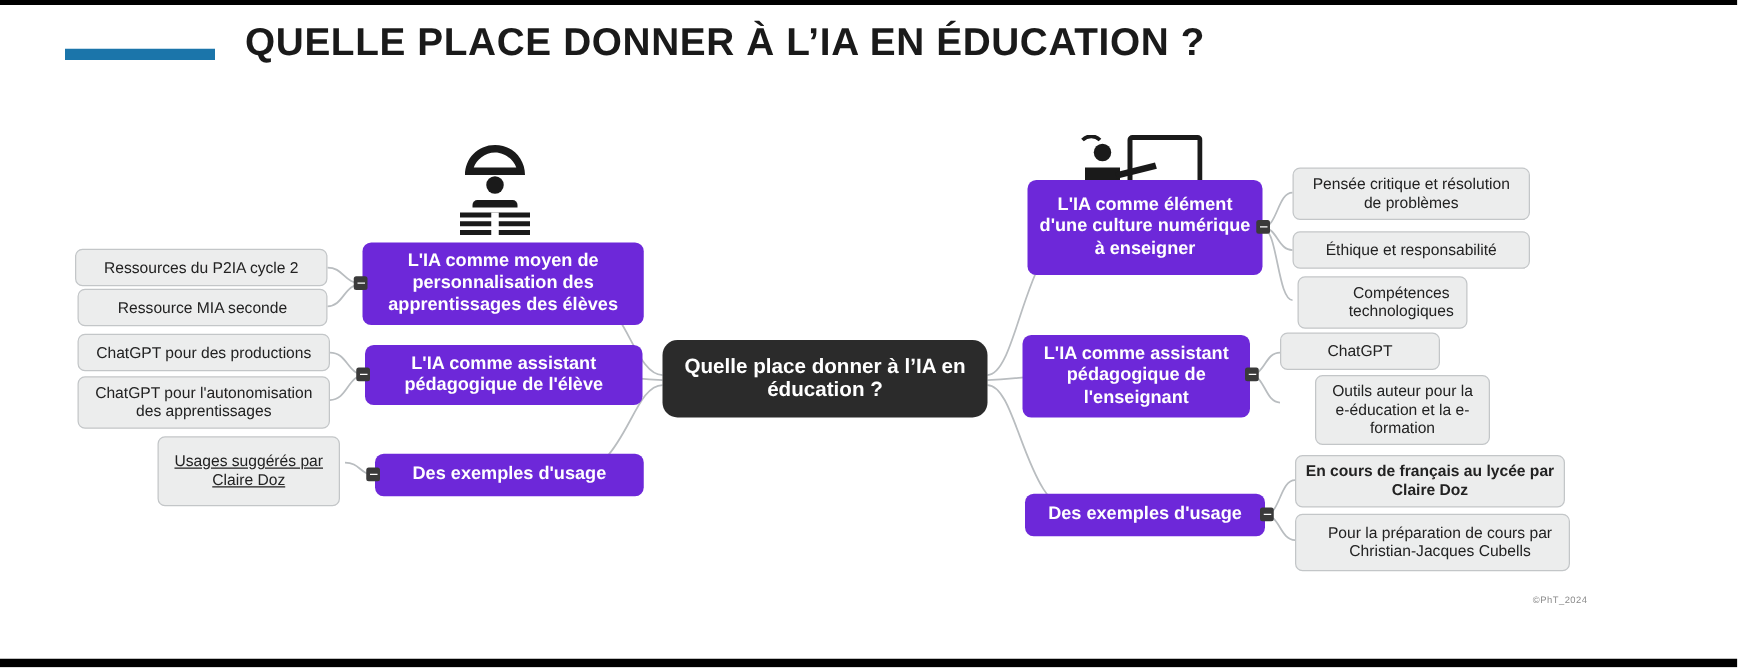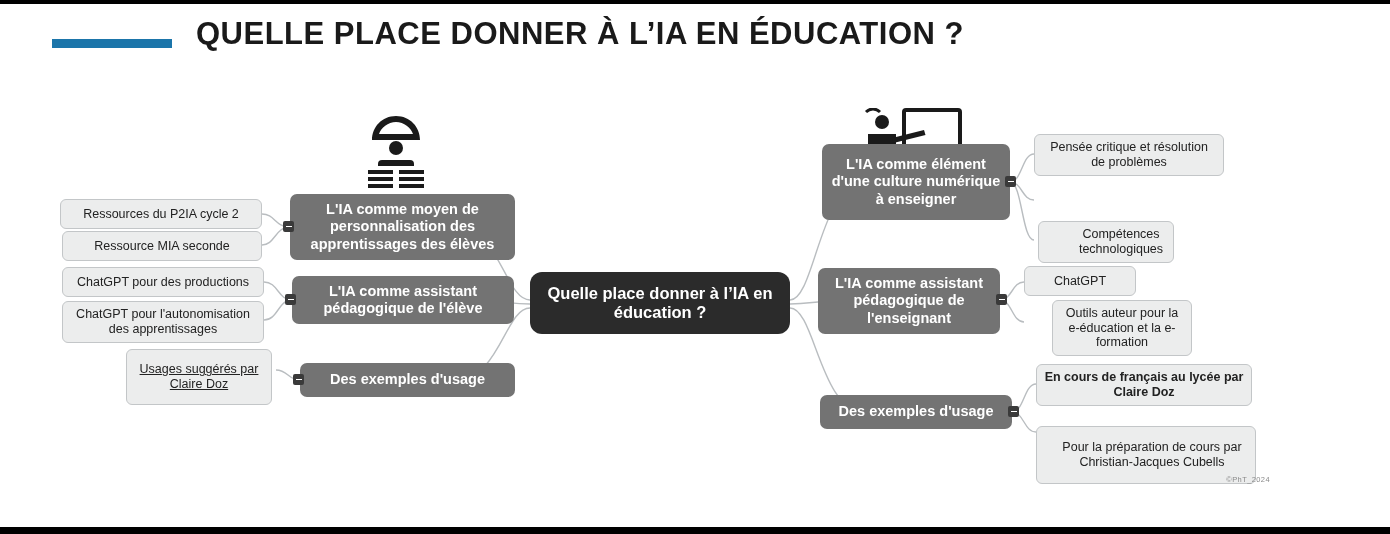--- a/index.html
+++ b/index.html
@@ -82,21 +82,21 @@
     background: #2b2b2b;
     color: #ffffff;
     border-radius: 12px;
     font-size: 16.5px;
     font-weight: bold;
     padding: 6px 10px;
   }
 
   
   .node-blue {
-    background: #737373;
+    background: #6d28d9;
     color: #ffffff;
     border-radius: 7px;
     font-size: 14.5px;
     font-weight: bold;
     padding: 5px 8px;
   }
 
   
   .node-grey {
     background: #eceded;
@@ -233,23 +233,24 @@
     <div class="node node-blue" style="left:822px; top:72px; width:188px; height:76px;">L'IA comme élément d'une culture numérique à enseigner</div>
     <div class="handle" style="left:1005px; top:104px;"></div>
 
     <div class="node node-blue" style="left:818px; top:196px; width:182px; height:66px;">L'IA comme assistant pédagogique de l'enseignant</div>
     <div class="handle" style="left:996px; top:222px;"></div>
 
     <div class="node node-blue" style="left:820px; top:323px; width:192px; height:34px;">Des exemples d'usage</div>
     <div class="handle" style="left:1008px; top:334px;"></div>
 
     <div class="node node-grey" style="left:1034px; top:62px; width:190px; height:42px;">Pensée critique et résolution de problèmes</div>
+    <div class="node node-grey" style="left:1034px; top:113px; width:190px; height:30px;">Éthique et responsabilité</div>
     <div class="node node-grey" style="left:1038px; top:149px; width:136px; height:42px;padding-left:37px;">Compétences technologiques</div>
 
-    <div class="node node-grey" style="left:1024px; top:194px; width:112px; height:30px;">ChatGPT</div>
+    <div class="node node-grey" style="left:1024px; top:194px; width:128px; height:30px;">ChatGPT</div>
     <div class="node node-grey" style="left:1024px; top:228px; width:140px; height:56px;margin-left:28px;">Outils auteur pour la e-éducation et la e-formation</div>
 
     <div class="node node-grey" style="left:1036px; top:292px; width:216px; height:42px;font-weight:bold;">En cours de français au lycée par Claire Doz</div>
-    <div class="node node-grey" style="left:1036px; top:354px; width:220px; height:58px;padding-left:19px;">Pour la préparation de cours par Christian-Jacques Cubells</div>
+    <div class="node node-grey" style="left:1036px; top:339px; width:220px; height:46px;padding-left:19px;">Pour la préparation de cours par Christian-Jacques Cubells</div>
 
     <div class="credit">©PhT_2024</div>
   </div>
 </div>
 
 </body></html>

